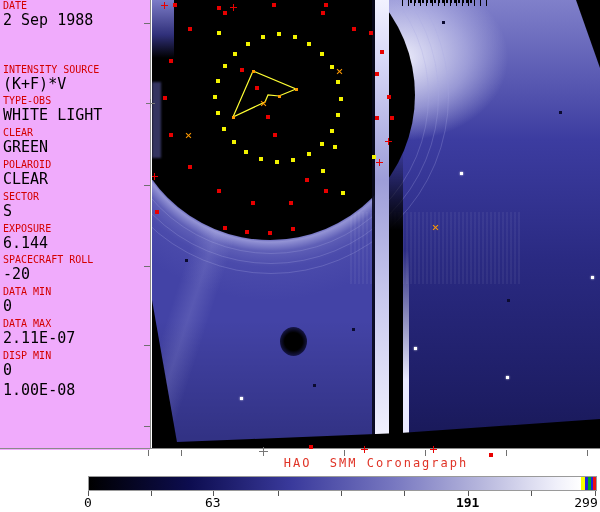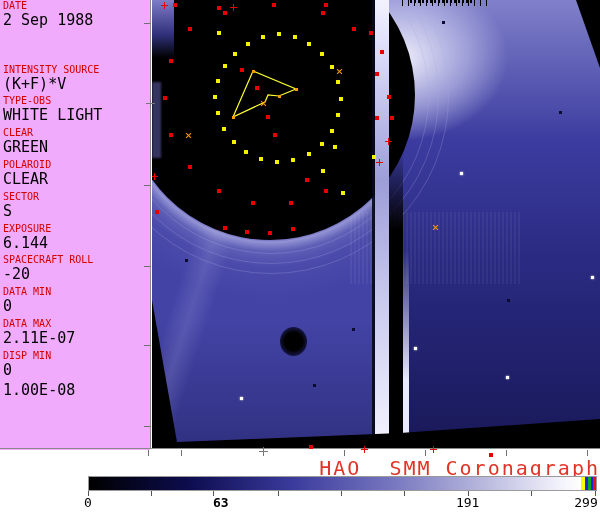--- a/index.html
+++ b/index.html
@@ -66,22 +66,22 @@
   .crossmark.orange{--c:#ff9900;transform:rotate(45deg);}
   .crossmark.gray{--c:#777777;width:9px;height:9px;background:
     linear-gradient(var(--c),var(--c)) center/9px 1px no-repeat,
     linear-gradient(var(--c),var(--c)) center/1px 9px no-repeat;}
   
   .axis-v{position:absolute;left:150px;top:0;width:1px;height:448px;background:#8a8a8a;}
   .axis-h{position:absolute;left:0;top:448px;width:600px;height:1px;background:#8a8a8a;}
   .tick-l{position:absolute;left:144px;width:6px;height:1px;background:#707070;}
   .tick-b{position:absolute;top:450px;width:1px;height:6px;background:#707070;}
   
-  .main-title{position:absolute;top:456px;left:152px;width:448px;text-align:right;
-    font-size:20px;letter-spacing:2px;color:#e03427;white-space:pre;}
+  .main-title{position:absolute;top:456px;left:152px;width:448px;text-align:center;
+    font-size:12px;letter-spacing:2px;color:#e03427;white-space:pre;}
   
   .colorbar{position:absolute;left:88px;top:476px;width:507px;height:13px;
     border:1px solid #9a9a9a;
     background:linear-gradient(to right,#000 0%,#0d0d50 20%,#3a3a9c 40%,
       #7777c0 60%,#b9b9de 78%,#efeffa 92%,#fff 97%);}
   .cb-stripes{position:absolute;right:0;top:0;height:13px;display:flex;}
   .cb-stripe{height:13px;}
   .cb-tick{position:absolute;top:491px;width:1px;height:5px;background:#555;}
   .cb-label{position:absolute;top:495px;font-size:13px;color:#000;}
 </style>
@@ -292,19 +292,19 @@
       <div class="cb-tick" style="left: 88px;"></div>
       <div class="cb-tick" style="left: 213.259px;"></div>
       <div class="cb-tick" style="left: 340.506px;"></div>
       <div class="cb-tick" style="left: 467.753px;"></div>
       <div class="cb-tick" style="left: 595px;"></div>
       <div class="cb-tick" style="left: 150.629px;"></div>
       <div class="cb-tick" style="left: 277.876px;"></div>
       <div class="cb-tick" style="left: 404.129px;"></div>
       <div class="cb-tick" style="left: 531.376px;"></div>
       <div class="cb-label" style="left: 84.05px;">0</div>
-      <div class="cb-label" style="left: 213px; font-weight: bold;">63</div>
+      <div class="cb-label" style="left: 205px;">63</div>
       <div class="cb-label" style="left: 328.656px; margin-top: 48px;">127</div>
-      <div class="cb-label" style="left: 455.903px;">191</div>
+      <div class="cb-label" style="left: 455.903px; font-weight: bold;">191</div>
       <div class="cb-label" style="left: 574.3px;">299</div>
     </div>
 
 </div>
 
 </body></html>

